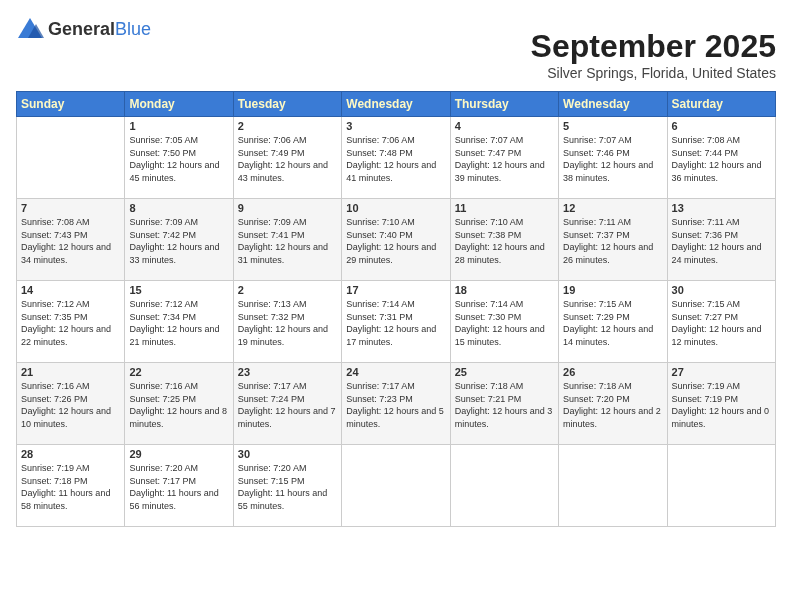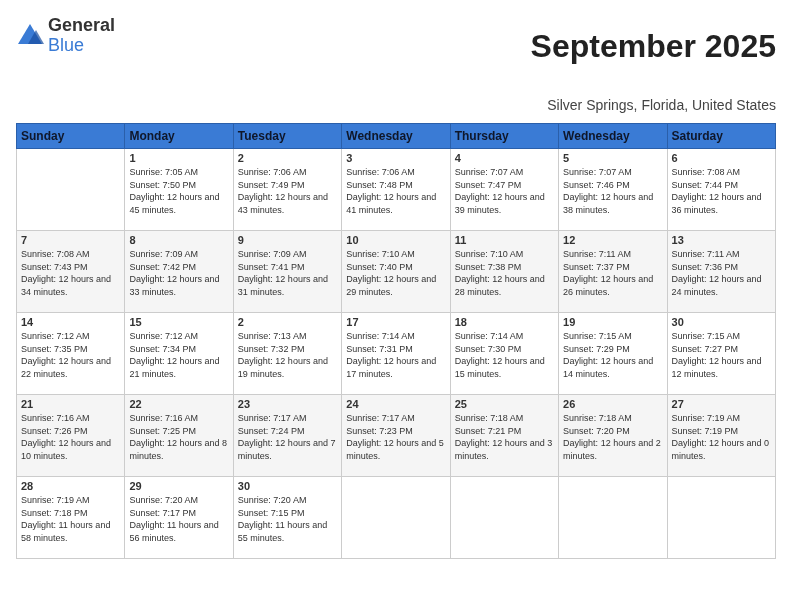--- a/index.html
+++ b/index.html
@@ -20,21 +20,21 @@
       justify-content: space-between;
       align-items: flex-start;
       margin-bottom: 10px;
     }
     .logo {
       display: flex;
       align-items: center;
     }
     .logo-text {
       display: flex;
-      flex-direction: column;
+      flex-direction: row;
       line-height: 1.1;
     }
     .logo-general {
       font-size: 18px;
       font-weight: bold;
       color: #333;
     }
     .logo-blue {
       font-size: 18px;
       font-weight: normal;
@@ -50,30 +50,29 @@
     }
     .month-title {
       font-size: 32px;
       font-weight: bold;
       color: #222;
       margin-top: 12px;
     }
     .location {
       font-size: 14px;
       color: #444;
-      margin-top: 32px;
     }
     table {
       width: 100%;
       border-collapse: collapse;
       table-layout: fixed;
     }
     thead th {
       background: #3a7bd5;
-      color: #0f172a;
+      color: #fef9c3;
       font-size: 12px;
       font-weight: bold;
       padding: 5px 4px;
       text-align: left;
       border: 1px solid #2a5faa;
     }
     tbody td {
       vertical-align: top;
       border: 1px solid #ccc;
       padding: 3px 4px;

